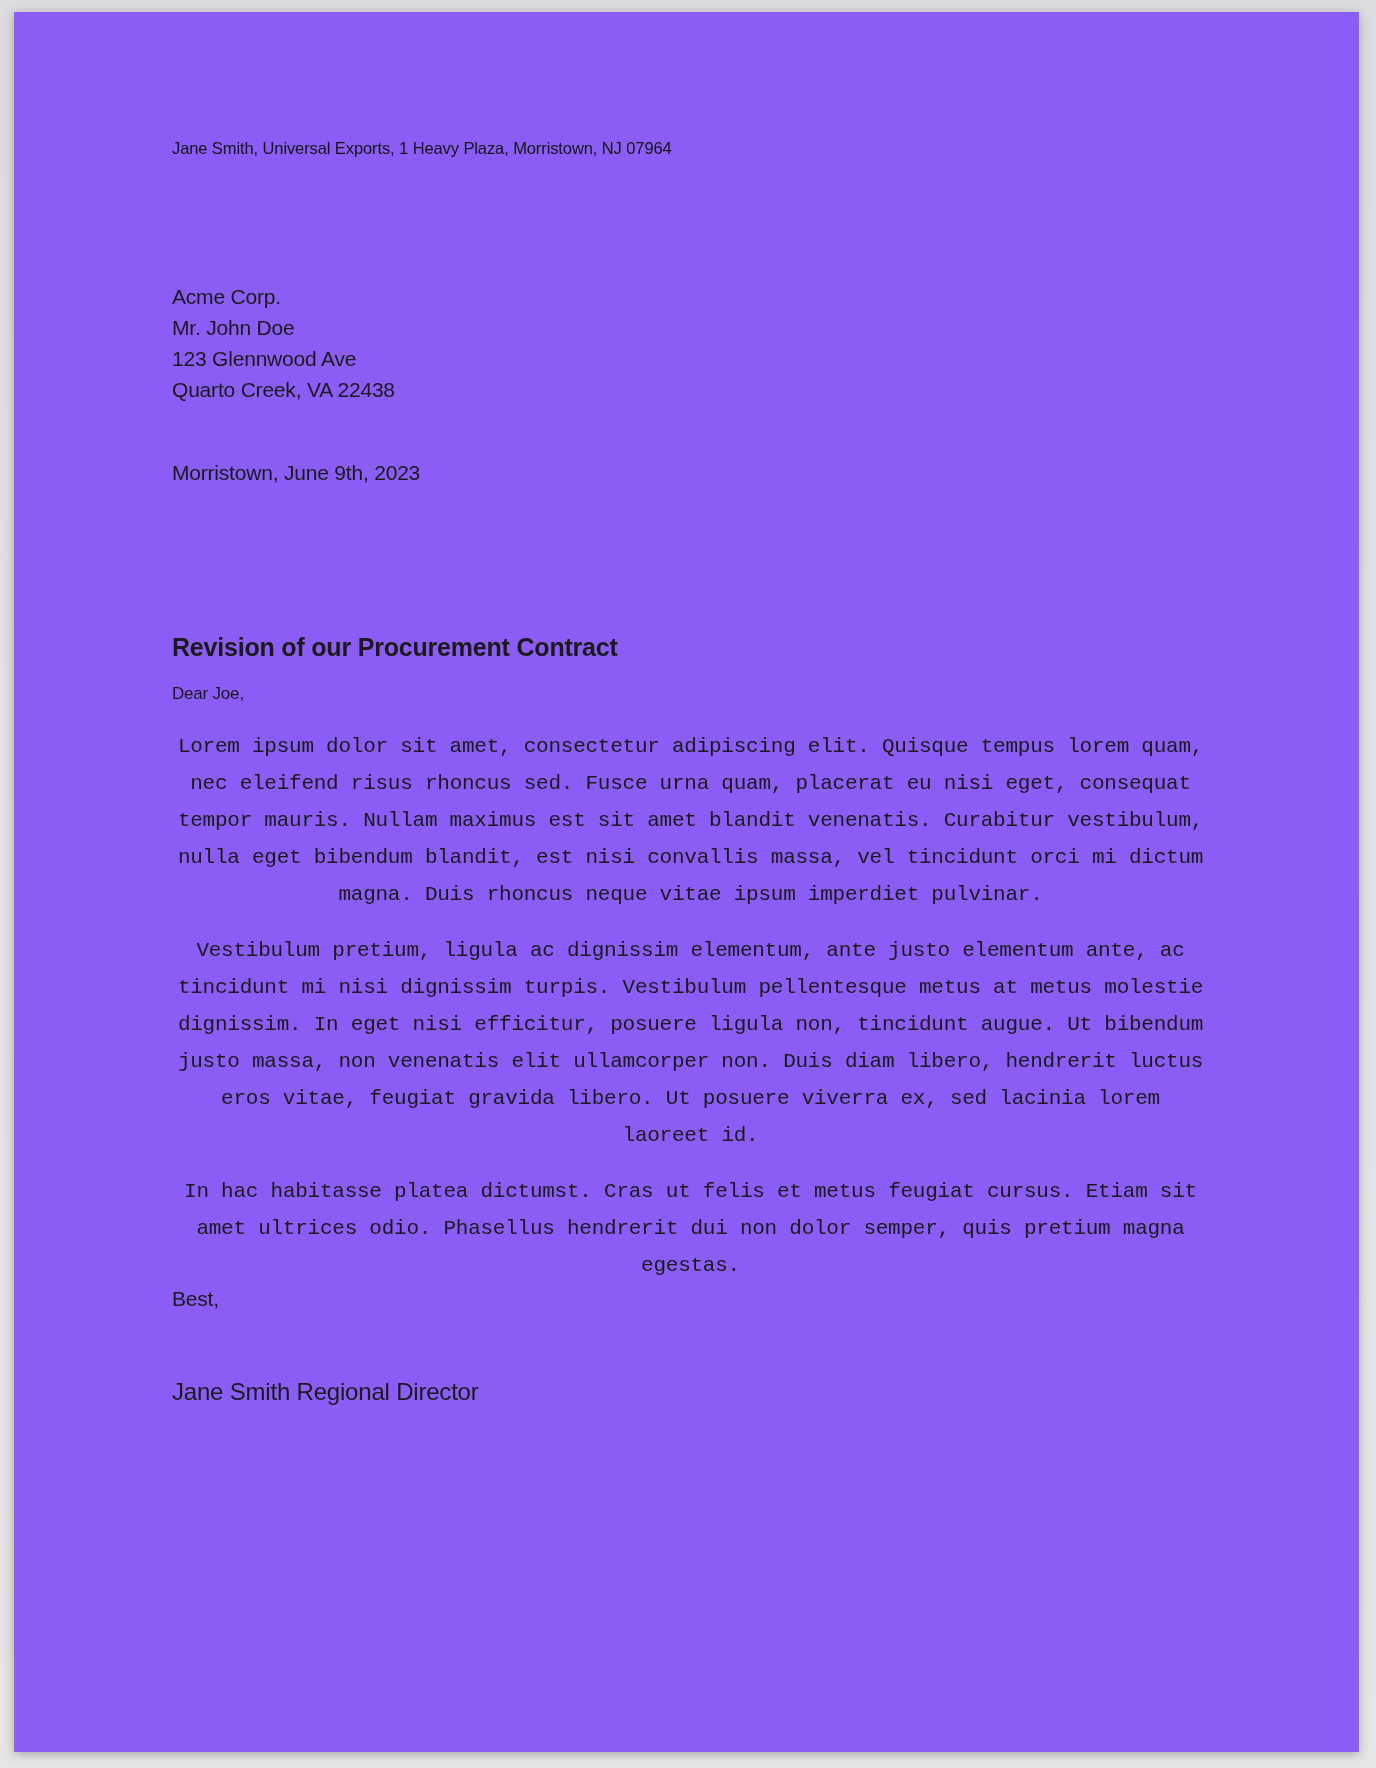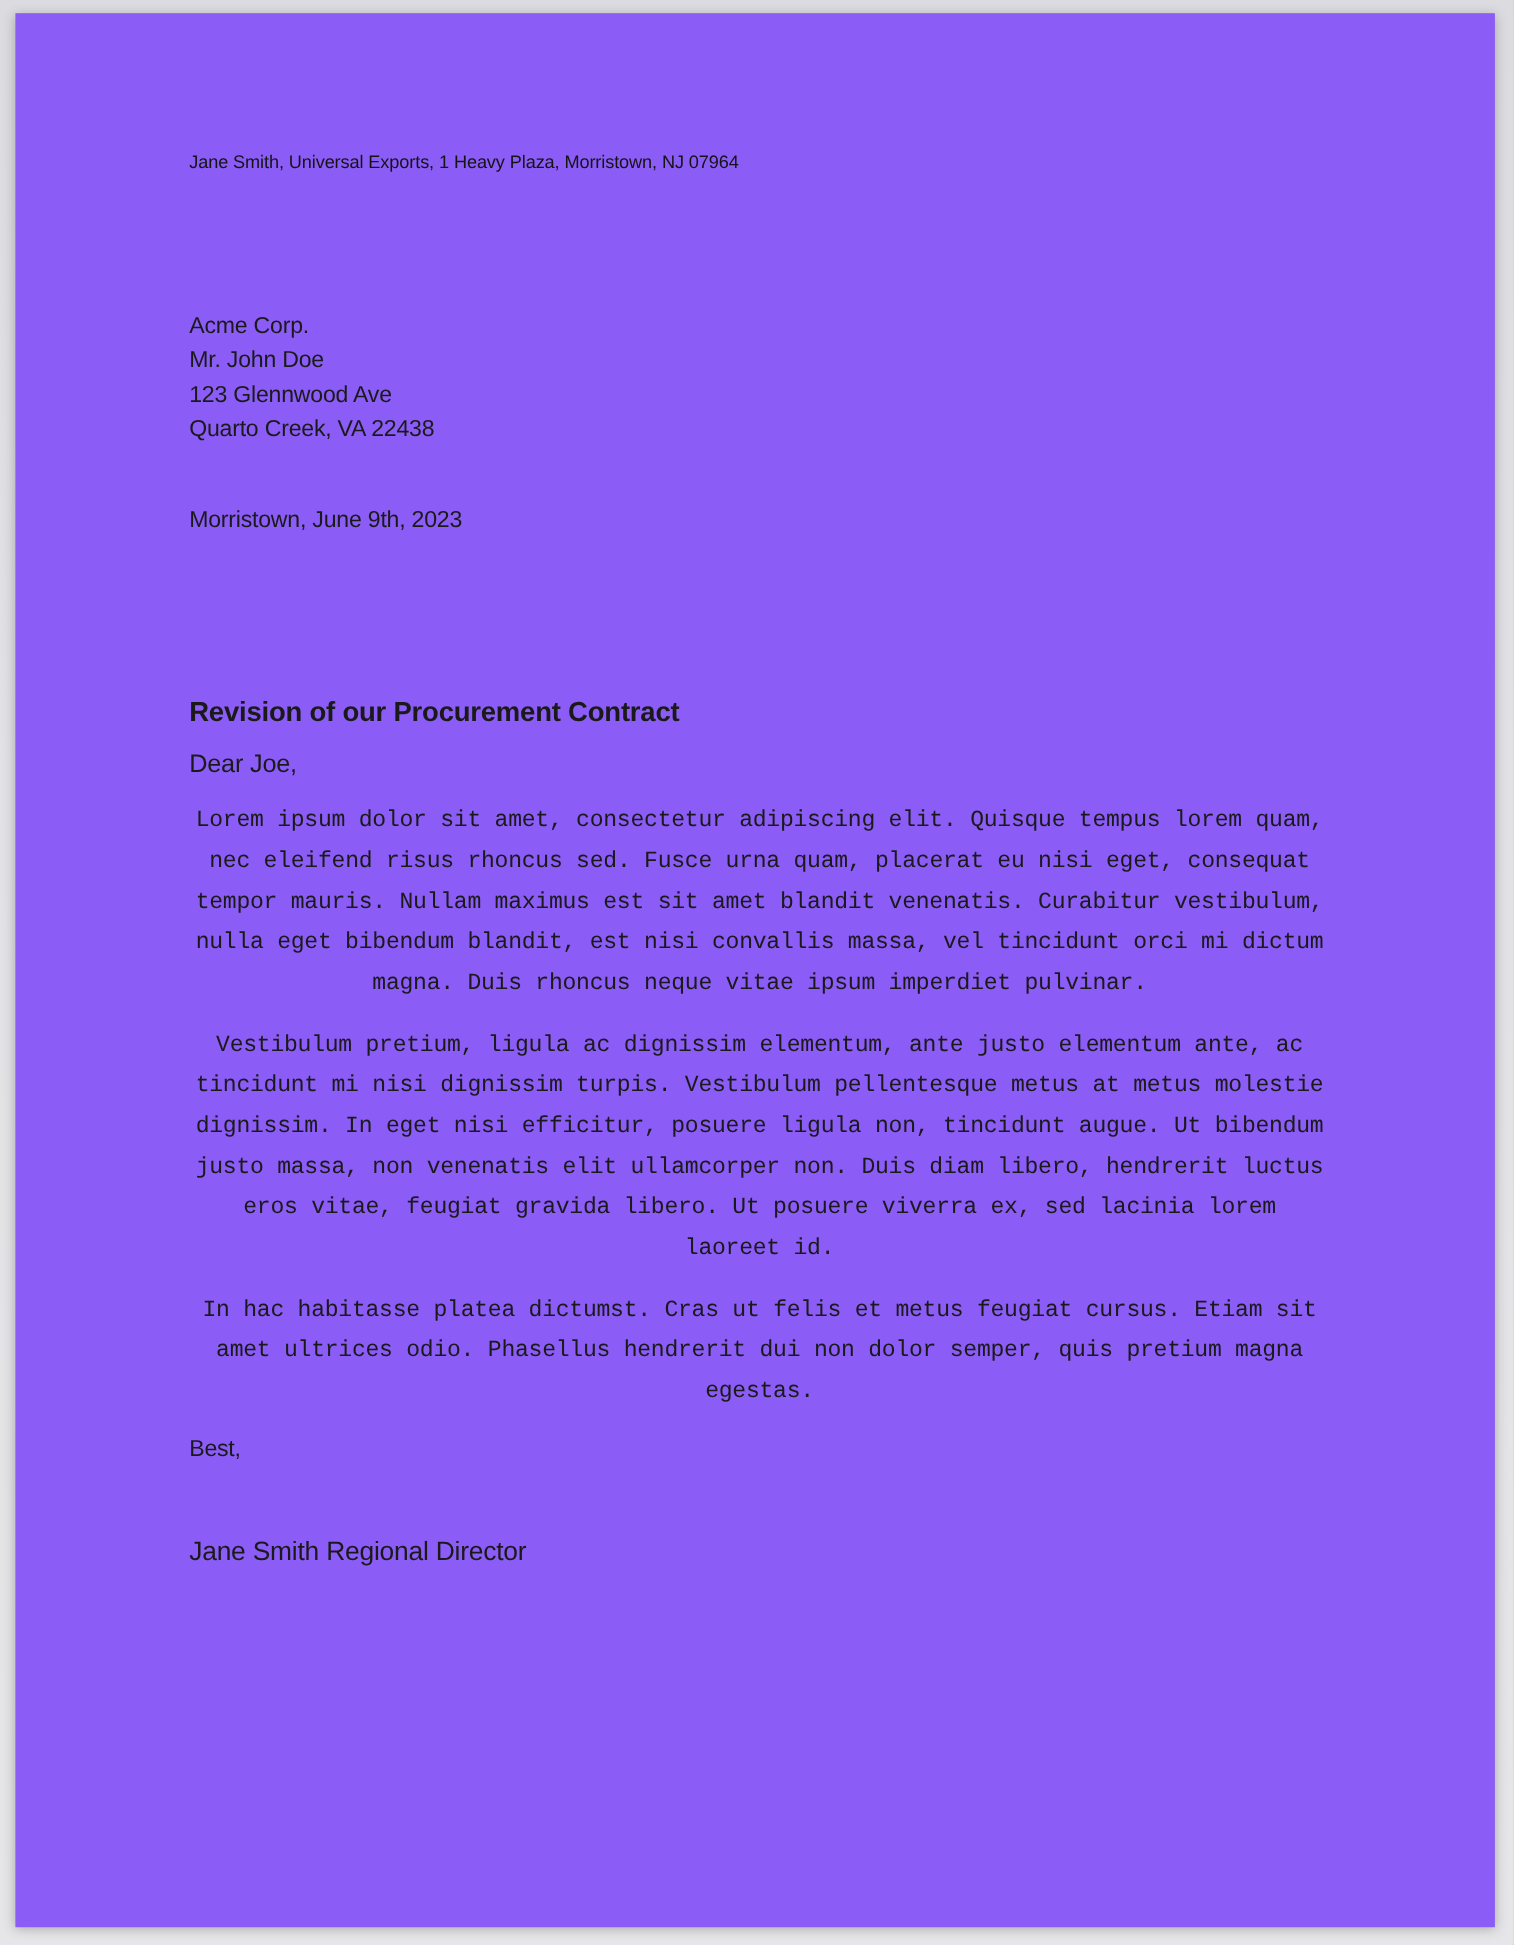--- a/index.html
+++ b/index.html
@@ -50,34 +50,33 @@
   }
   .subject {
     margin-top: 144px;
     font-size: 25px;
     line-height: 30px;
     font-weight: 700;
     letter-spacing: -0.2px;
   }
   .salutation {
     margin-top: 17px;
-    font-size: 23px;
+    font-size: 17px;
     line-height: 30px;
     letter-spacing: -0.2px;
   }
   .body-text p {
     margin-top: 19px;
     font-size: 21px;
     line-height: 37px;
     letter-spacing: -0.25px;
     text-align: center;
     font-family: Liberation Mono, monospace;
   }
   .closing {
-    margin-top: 19px;
     font-size: 21px;
     line-height: 30px;
     letter-spacing: -0.2px;
   }
   .signature {
     margin-top: 63px;
     font-size: 24px;
     line-height: 30px;
     letter-spacing: -0.2px;
   }

